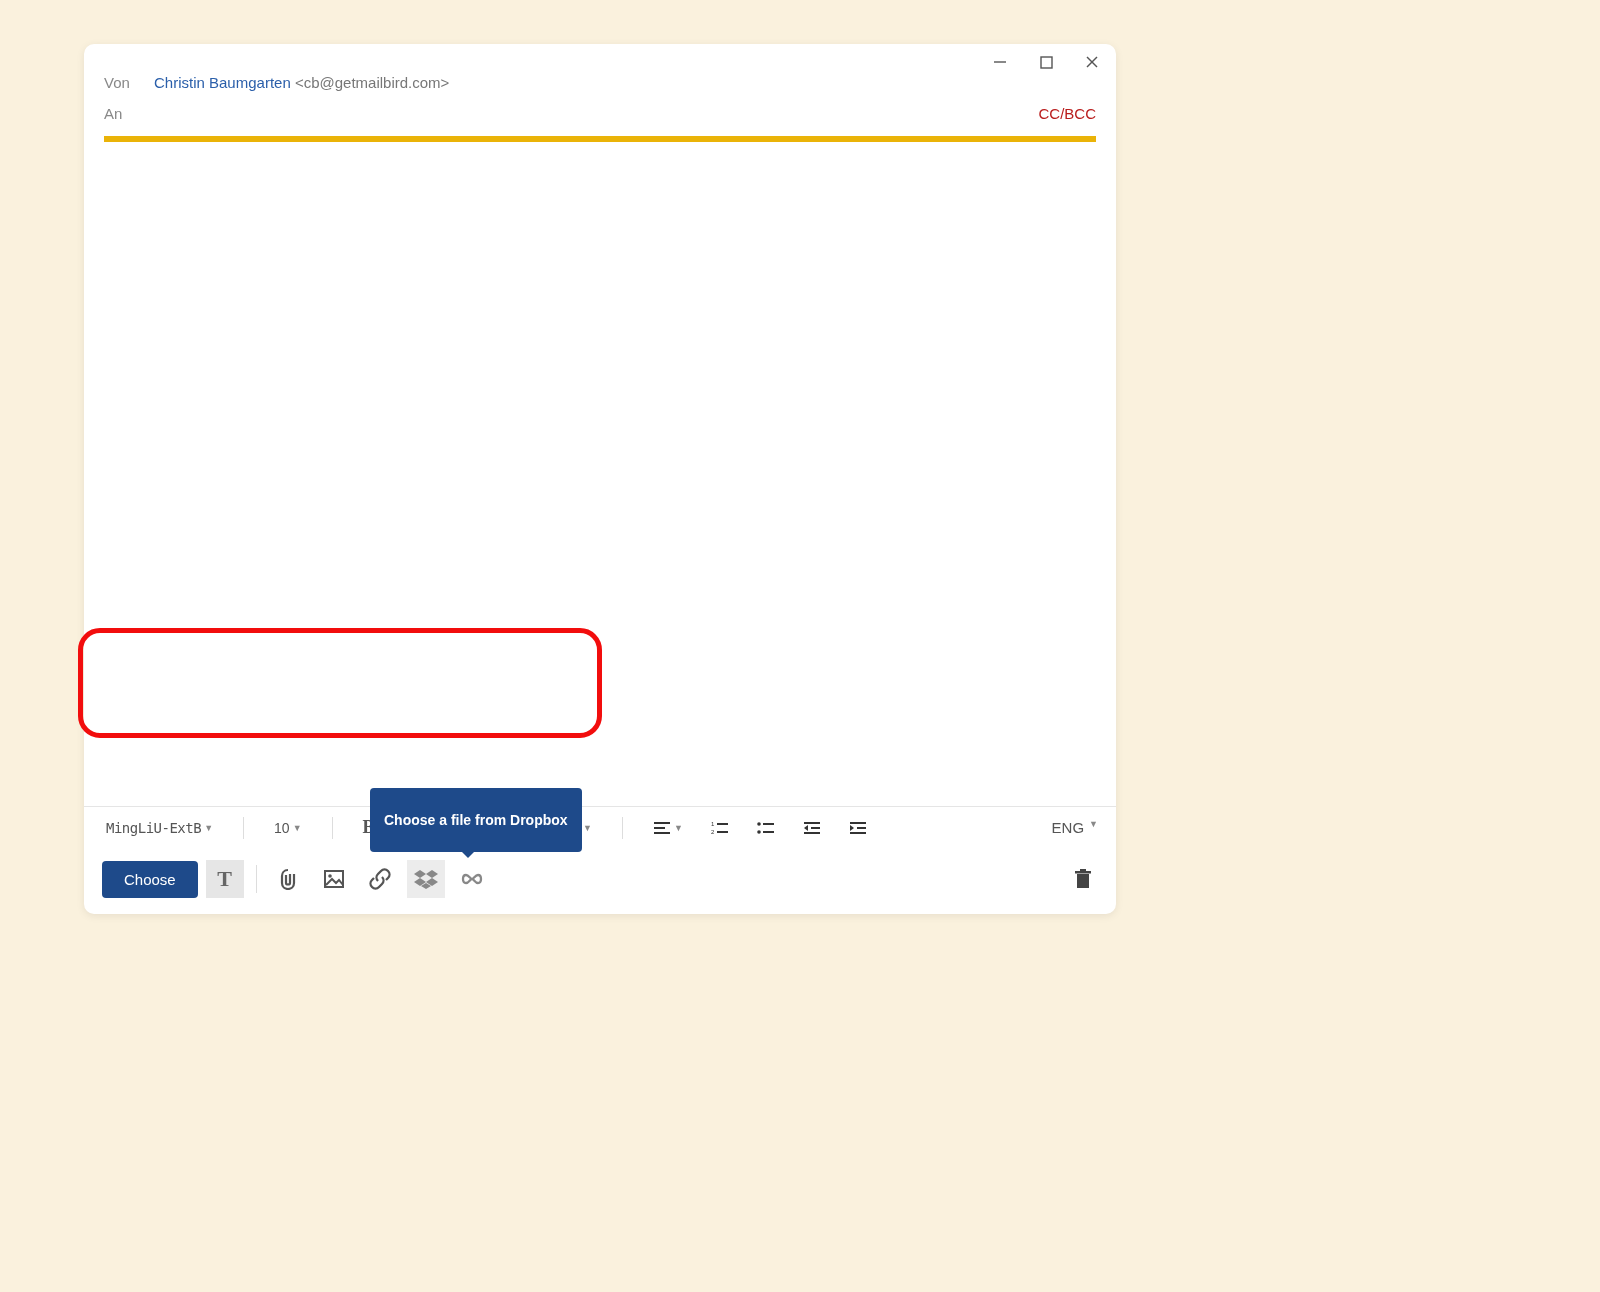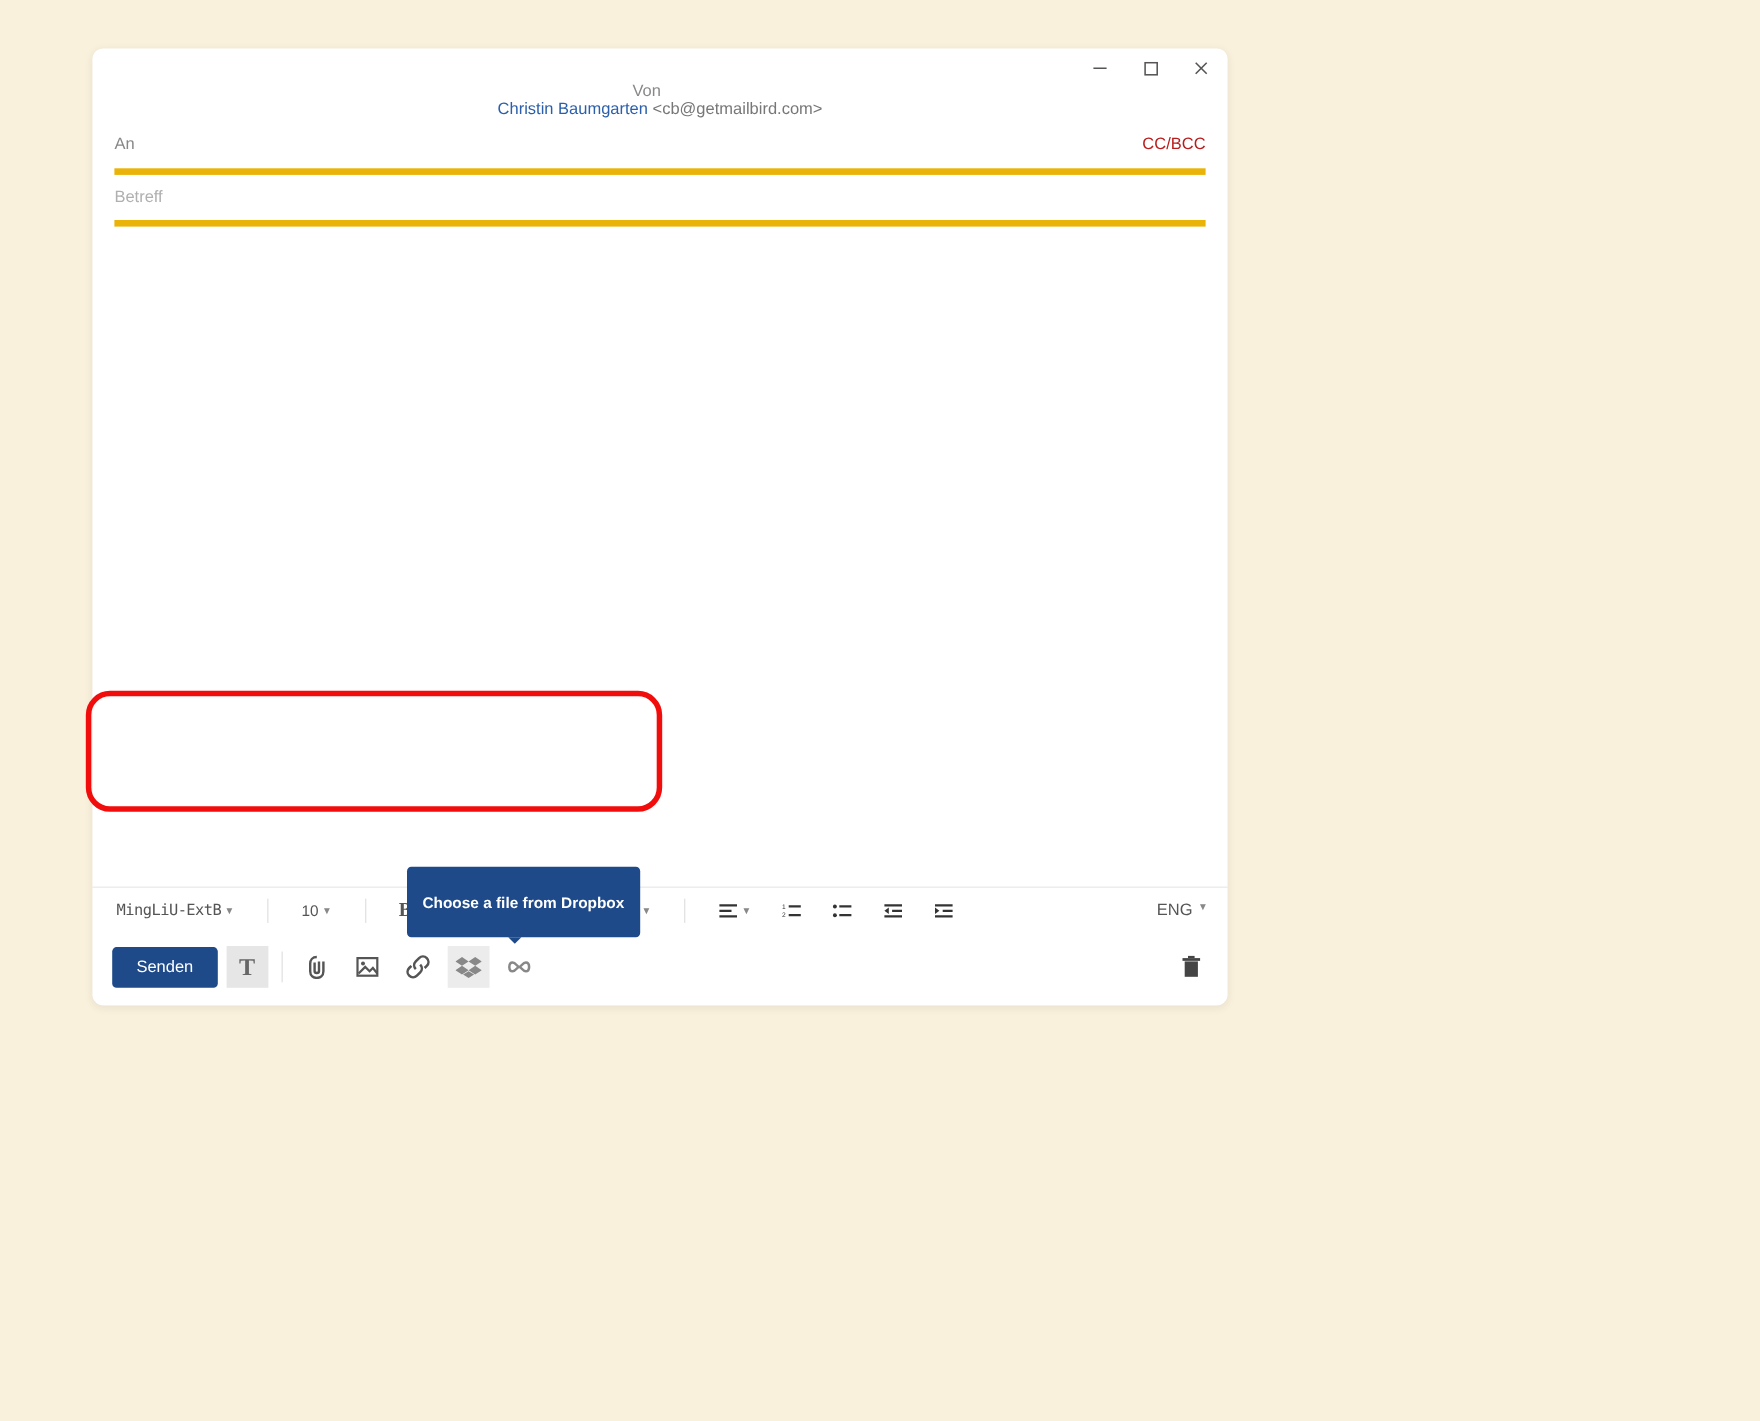--- a/index.html
+++ b/index.html
@@ -43,21 +43,21 @@
   .header {
     padding: 22px 20px 0 20px;
   }
   .row {
     display: flex;
     align-items: center;
     padding: 8px 0;
     border-bottom: 6px solid #eab308;
     position: relative;
   }
-  .row.from { border-bottom: none; padding-bottom: 4px; flex-direction: column; }
+  .row.from { border-bottom: none; padding-bottom: 4px; }
   .row.to { padding-top: 10px; padding-bottom: 14px; }
   .row.subject { padding: 12px 0; }
   .label {
     font-size: 15px;
     color: #888;
     min-width: 50px;
   }
   .from-value {
     color: #2b5faa;
     font-size: 15px;
@@ -219,23 +219,20 @@
       <span class="from-value">
         <span>Christin Baumgarten</span>
         <span class="email">&lt;cb@getmailbird.com&gt;</span>
       </span>
     </div>
     <div class="row to">
       <span class="label">An</span>
       <input class="to-input" type="text" style="">
       <span class="ccbcc">CC/BCC</span>
     </div>
-    <div class="row subject">
-      <input class="subject-input" type="text" placeholder="Betreff" style="">
-    </div>
   </div>
 
   <div class="body-area">
     <textarea style=""></textarea>
   </div>
 
   <div class="format-toolbar">
     <div class="tb-item">
       <span class="font-name">MingLiU-ExtB</span>
       <span class="caret">▼</span>
@@ -304,21 +301,21 @@
           <path d="M1 4 L5 7 L1 10 Z" fill="#333"></path>
         </svg>
     </div>
     <div class="lang-item">
       <span>ENG</span>
       <span class="caret">▼</span>
     </div>
   </div>
 
   <div class="bottom-bar">
-    <button class="send-btn">Senden</button>
+    <button class="send-btn">Choose</button>
     <div class="action-btn framed">
       <span style="font-family:serif;font-weight:bold;font-size:22px;color:#666">T</span>
     </div>
     <div style="width:1px;height:28px;background:#ddd;margin:0 4px"></div>
     <div class="action-btn">
       <svg width="20" height="22" viewBox="0 0 20 22">
           <path d="M10 2 C6 2 4 5 4 8 L4 15 C4 19 7 21 10 21 C13 21 16 19 16 15 L16 6" fill="none" stroke="#555" stroke-width="2.2"></path>
           <path d="M8 7 L8 15 C8 17 12 17 12 15 L12 6" fill="none" stroke="#555" stroke-width="2.2"></path>
         </svg>
     </div>

